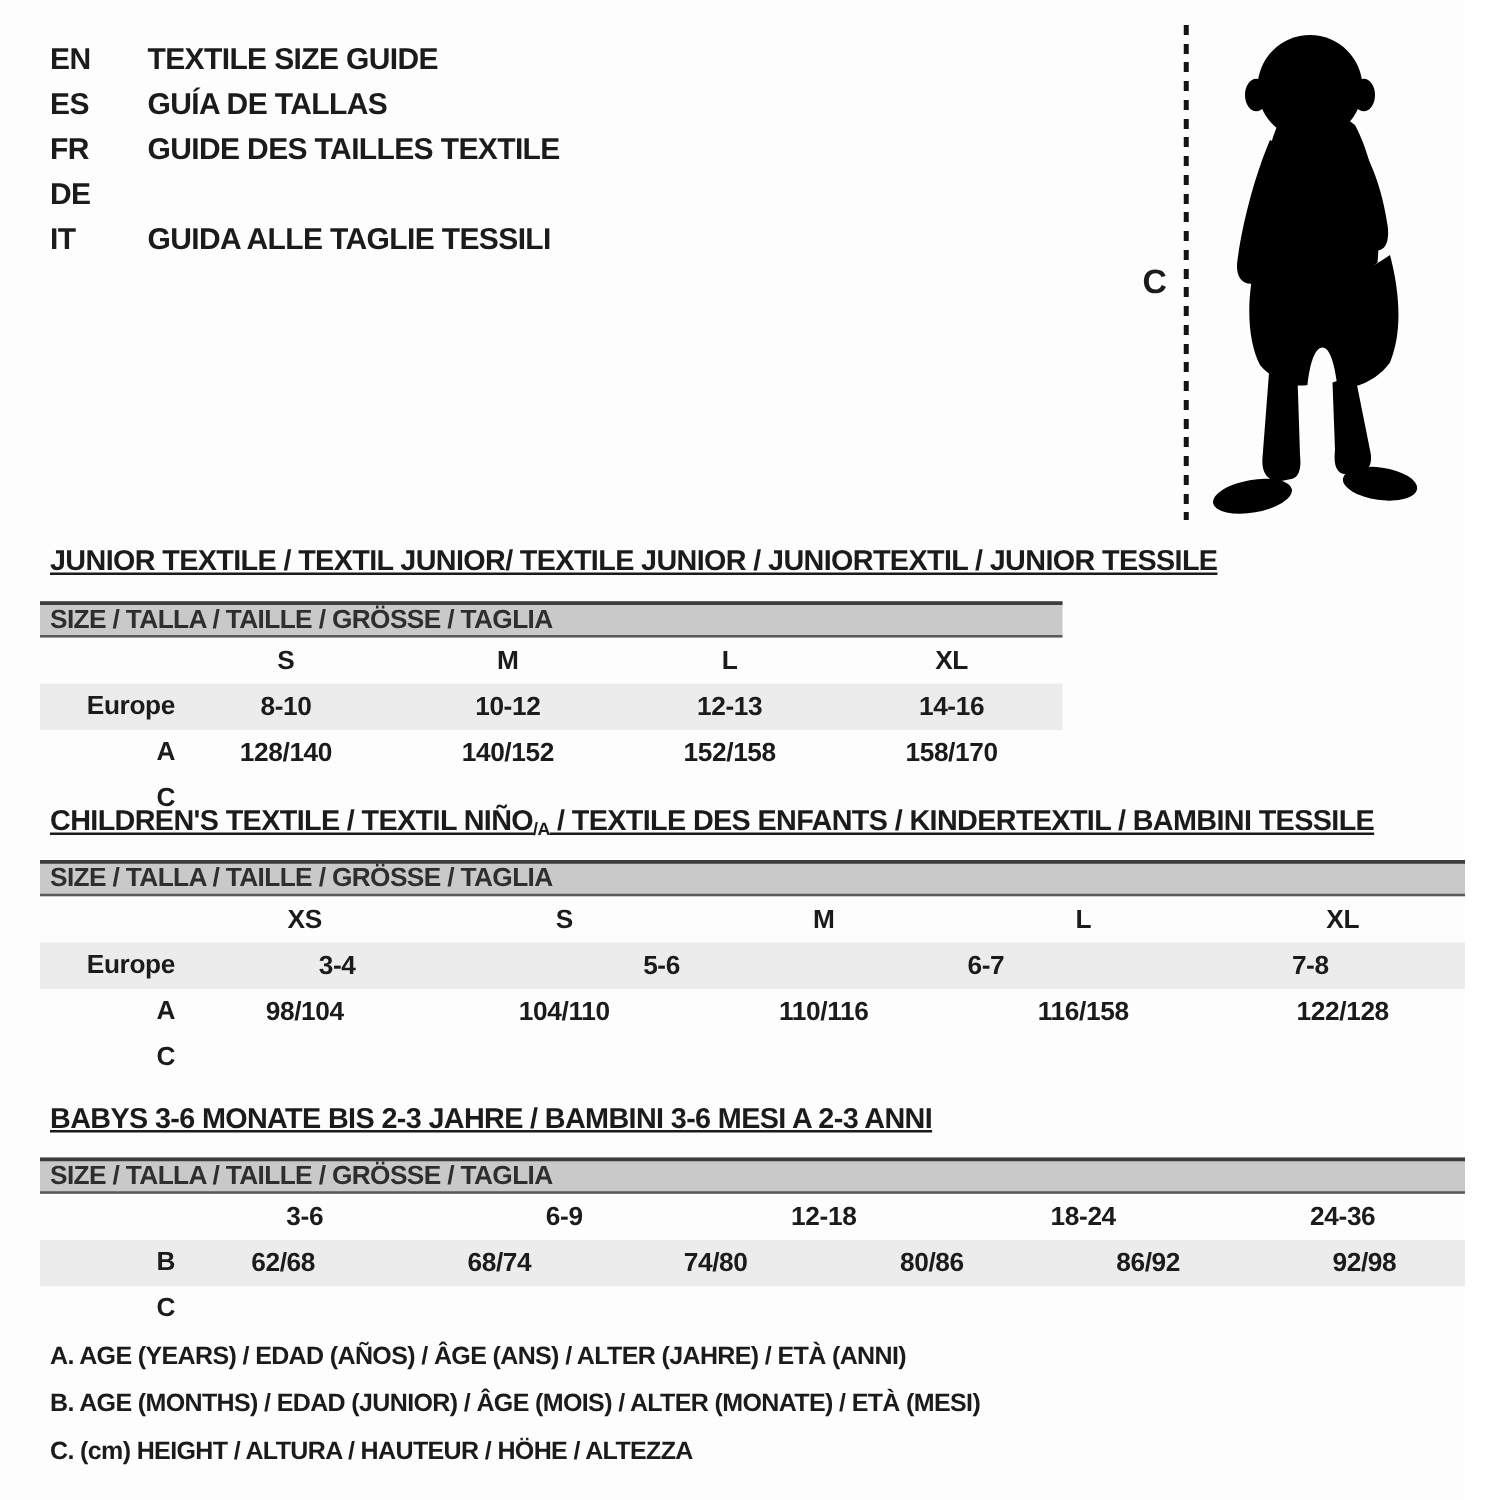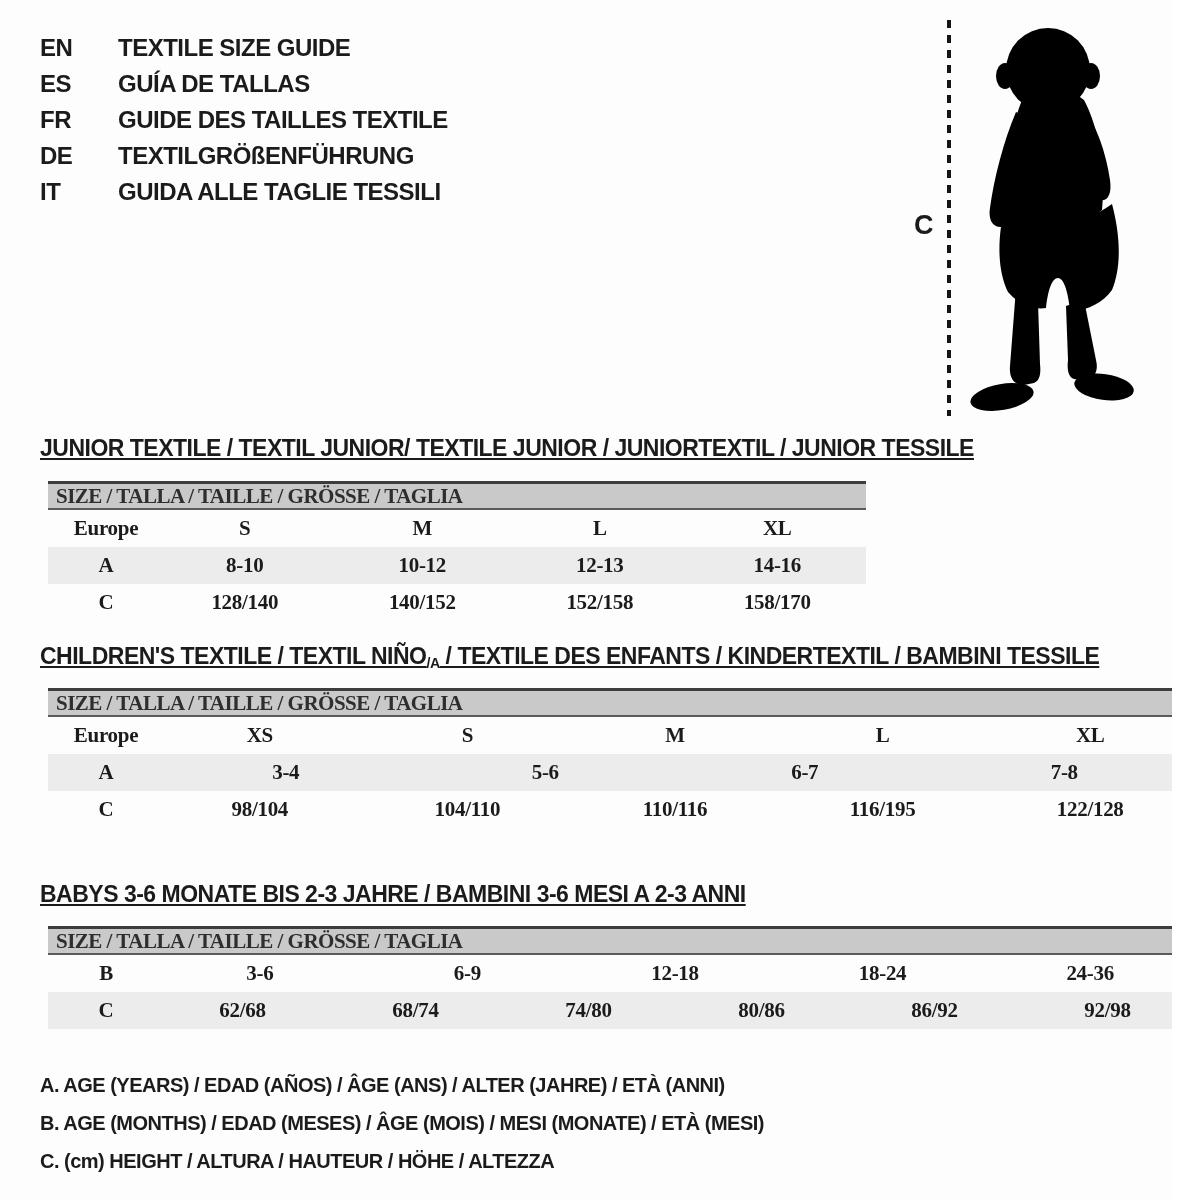--- a/index.html
+++ b/index.html
@@ -25,32 +25,32 @@
   }
   .measure-label{position:absolute;left:914px;top:210px;font-size:27px;}
   .toddler{position:absolute;left:960px;top:14px;width:180px;height:405px;}
   .toddler *{fill:#000000;}
 
   
   .sec-title{position:absolute;left:40px;font-size:23px;line-height:26px;letter-spacing:-0.5px;white-space:nowrap;text-decoration:underline;}
   .sub-a{font-size:0.62em;vertical-align:-0.28em;}
 
   
-  .size-table{position:absolute;left:48px;font-family:Liberation Serif, serif;}
+  .size-table{position:absolute;left:32px;}
   .size-bar{
     background:#c9c9c9;
     border-top:3px solid #3d3d3d;
     border-bottom:2px solid #5a5a5a;
     height:24px;line-height:24px;
     padding-left:8px;
     font-size:21px;color:#2e2e2e;letter-spacing:-0.5px;
   }
   .trow{display:flex;height:37px;line-height:37px;font-size:21px;letter-spacing:-0.3px;}
   .trow.shaded{background:#ececec;}
-  .tlabel{width:100px;padding-left:8px;text-align:center;}
+  .tlabel{width:100px;padding-left:8px;text-align:right;margin-top:36px;}
   .tcell{flex:1;text-align:center;}
 
   
   .legend{position:absolute;left:40px;top:1066px;font-size:20px;letter-spacing:-0.5px;}
   .legend-line{line-height:38px;white-space:nowrap;}
 </style>
 </head>
 <body>
 
 <div class="page">
@@ -63,21 +63,20 @@
     <div class="lang-row">
       <span class="lang-code">ES</span>
       <span class="lang-title">GUÍA DE TALLAS</span>
     </div>
     <div class="lang-row">
       <span class="lang-code">FR</span>
       <span class="lang-title">GUIDE DES TAILLES TEXTILE</span>
     </div>
     <div class="lang-row">
       <span class="lang-code">DE</span>
-      <span class="lang-title">TEXTILGRÖßENFÜHRUNG</span>
     </div>
     <div class="lang-row">
       <span class="lang-code">IT</span>
       <span class="lang-title">GUIDA ALLE TAGLIE TESSILI</span>
     </div>
   </div>
 
   <div class="measure-line"></div>
   <div class="measure-label">C</div>
   <svg class="toddler" viewBox="0 0 180 405" aria-hidden="true">
@@ -136,21 +135,21 @@
       <div class="tcell">3-4</div>
       <div class="tcell">5-6</div>
       <div class="tcell">6-7</div>
       <div class="tcell">7-8</div>
     </div>
     <div class="trow">
       <div class="tlabel">C</div>
       <div class="tcell">98/104</div>
       <div class="tcell">104/110</div>
       <div class="tcell">110/116</div>
-      <div class="tcell">116/195</div>
+      <div class="tcell">116/158</div>
       <div class="tcell">122/128</div>
     </div>
   </div>
 
   <div class="sec-title" style="top:881px;">BABYS 3-6 MONATE BIS 2-3 JAHRE / BAMBINI 3-6 MESI A 2-3 ANNI</div>
   <div class="size-table" style="top:926px;width:1146px;">
     <div class="size-bar">SIZE / TALLA / TAILLE / GRÖSSE / TAGLIA</div>
     <div class="trow">
       <div class="tlabel">B</div>
       <div class="tcell">3-6</div>
@@ -165,17 +164,17 @@
       <div class="tcell">68/74</div>
       <div class="tcell">74/80</div>
       <div class="tcell">80/86</div>
       <div class="tcell">86/92</div>
       <div class="tcell">92/98</div>
     </div>
   </div>
 
   <div class="legend">
     <div class="legend-line">A. AGE (YEARS) / EDAD (AÑOS) / ÂGE (ANS) / ALTER (JAHRE) / ETÀ (ANNI)</div>
-    <div class="legend-line">B. AGE (MONTHS) / EDAD (MESES) / ÂGE (MOIS) / MESI (MONATE) / ETÀ (MESI)</div>
+    <div class="legend-line">B. AGE (MONTHS) / EDAD (JUNIOR) / ÂGE (MOIS) / ALTER (MONATE) / ETÀ (MESI)</div>
     <div class="legend-line">C. (cm) HEIGHT / ALTURA / HAUTEUR / HÖHE / ALTEZZA</div>
   </div>
 
 </div>
 
 </body></html>

